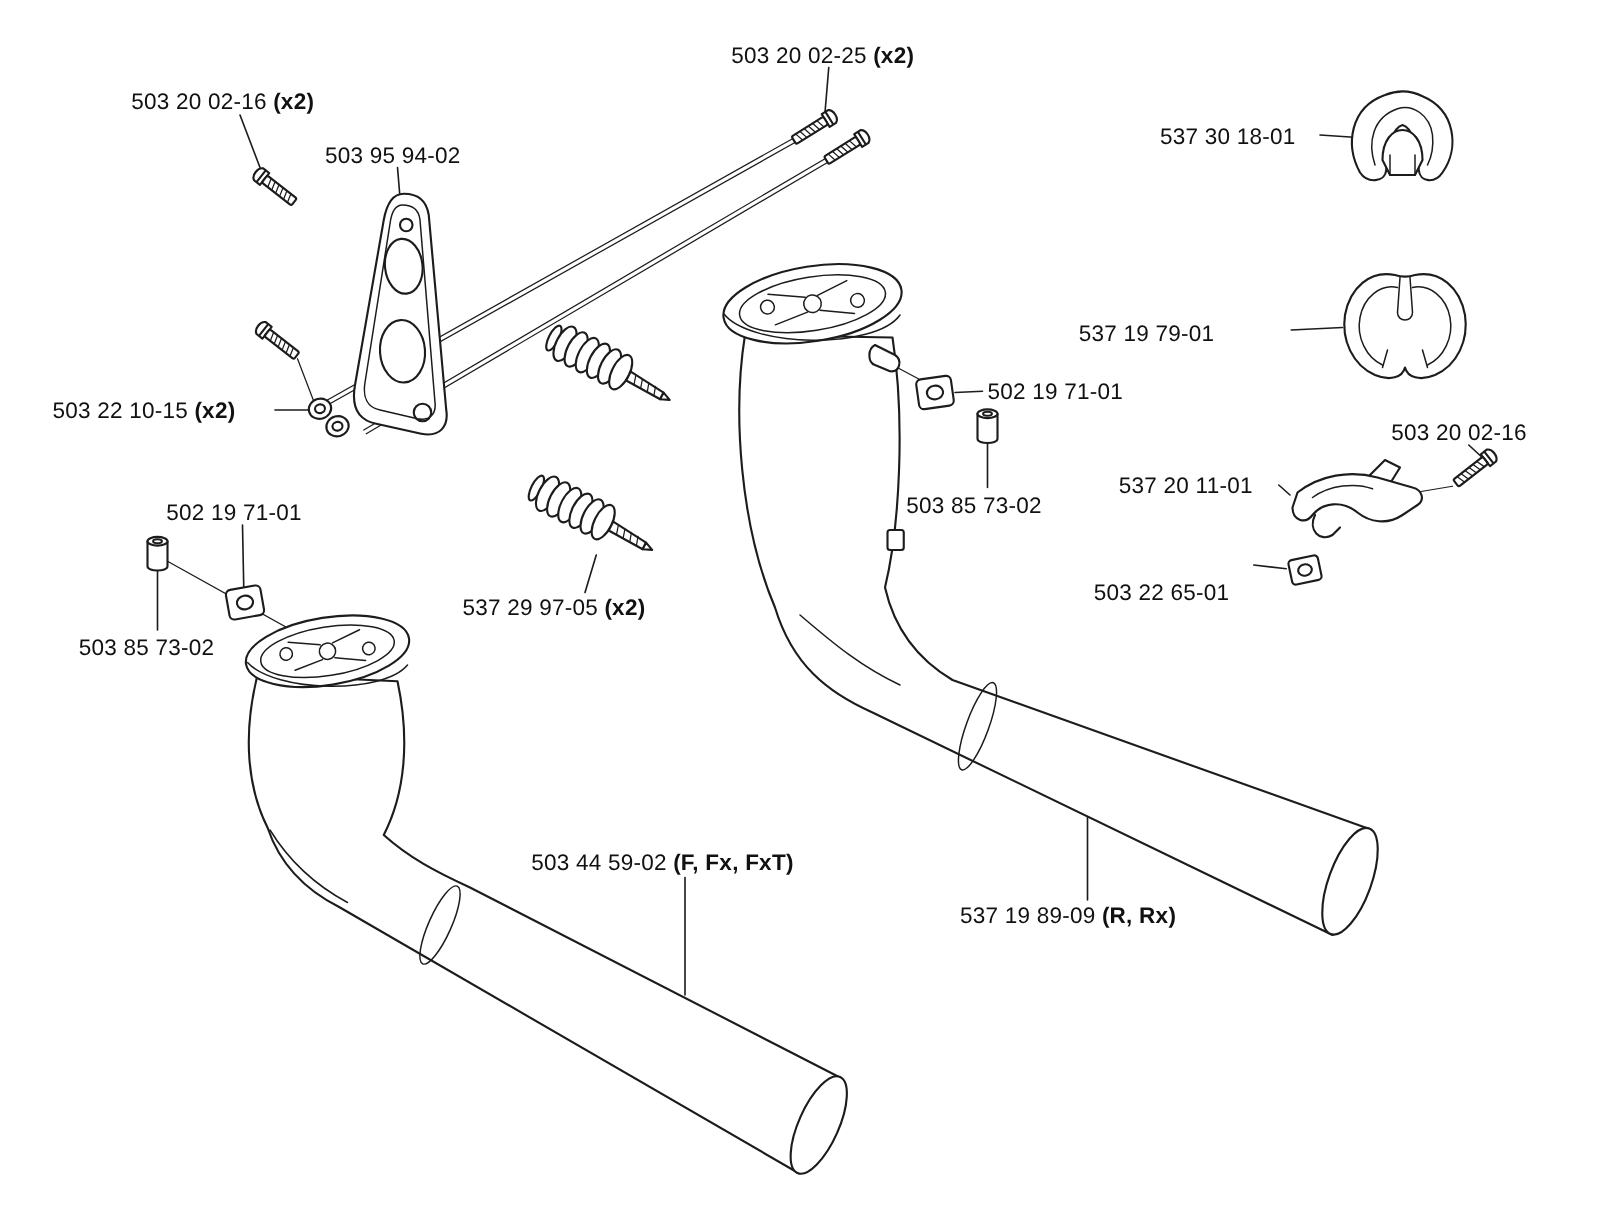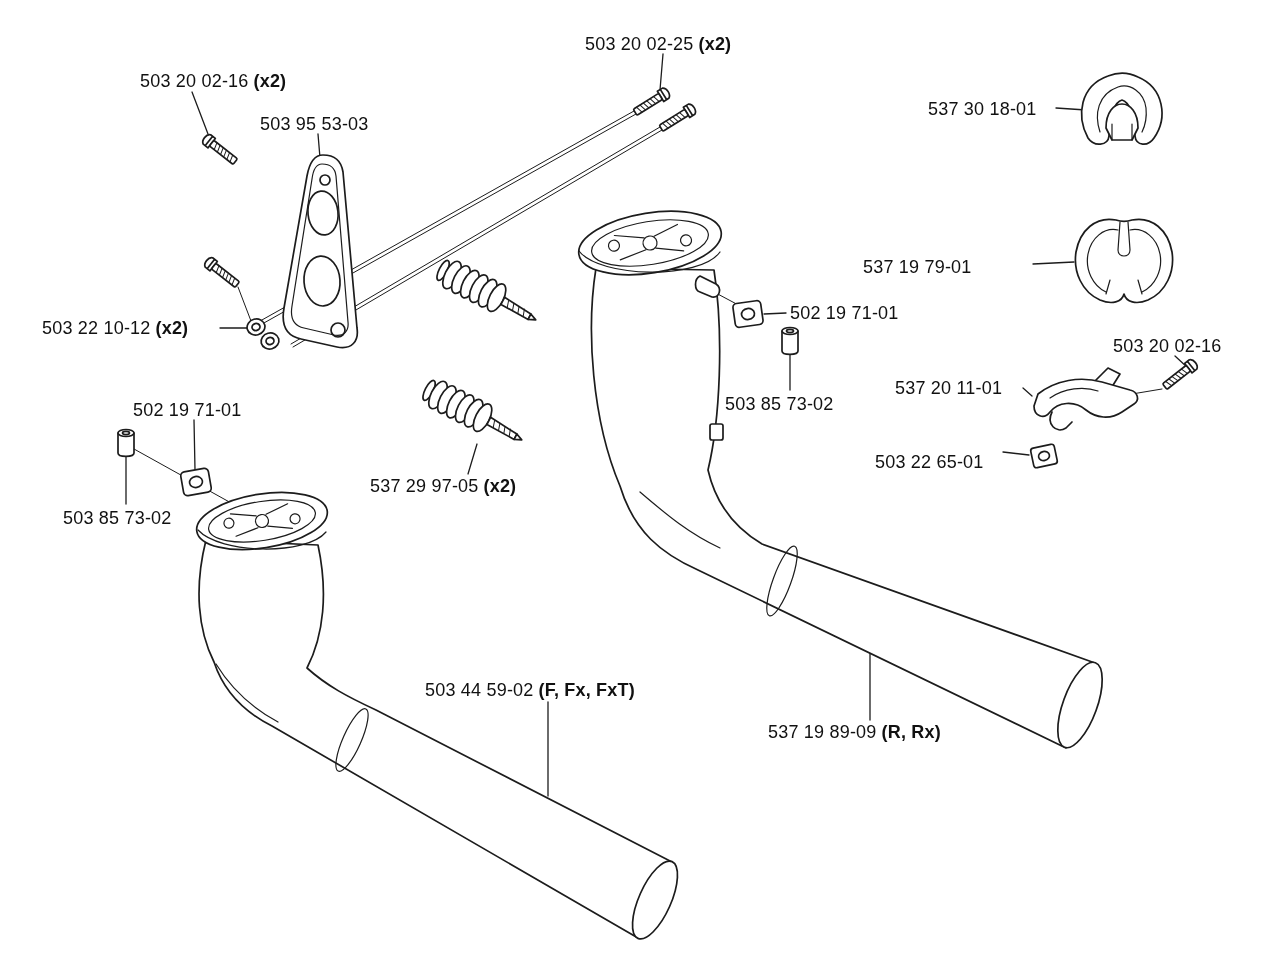--- a/index.html
+++ b/index.html
@@ -175,30 +175,30 @@
 
       <g transform="translate(1044,456) rotate(-12)">
         <rect x="-12" y="-10" width="24" height="20" rx="3" fill="#fff"></rect>
         <ellipse cx="0" cy="0" rx="5.5" ry="4.5"></ellipse>
       </g>
 
     </g>
   </svg>
 
   <div class="label" style="left:585px;top:34px"><span>503 20 02-25</span><span class="b">(x2)</span></div>
-  <div class="label" style="left:140px;top:71px"><span>503 20 02-16</span><span class="b">(x2)</span></div>
-  <div class="label" style="left:260px;top:114px"><span>503 95 53-03</span></div>
+  <div class="label" style="left:105px;top:71px"><span>503 20 02-16</span><span class="b">(x2)</span></div>
+  <div class="label" style="left:260px;top:114px"><span>503 95 94-02</span></div>
   <div class="label" style="left:928px;top:99px"><span>537 30 18-01</span></div>
   <div class="label" style="left:863px;top:257px"><span>537 19 79-01</span></div>
   <div class="label" style="left:1113px;top:336px"><span>503 20 02-16</span></div>
   <div class="label" style="left:895px;top:378px"><span>537 20 11-01</span></div>
   <div class="label" style="left:790px;top:303px"><span>502 19 71-01</span></div>
   <div class="label" style="left:725px;top:394px"><span>503 85 73-02</span></div>
-  <div class="label" style="left:875px;top:452px"><span>503 22 65-01</span></div>
-  <div class="label" style="left:42px;top:318px"><span>503 22 10-12</span><span class="b">(x2)</span></div>
+  <div class="label" style="left:875px;top:464px"><span>503 22 65-01</span></div>
+  <div class="label" style="left:42px;top:318px"><span>503 22 10-15</span><span class="b">(x2)</span></div>
   <div class="label" style="left:133px;top:400px"><span>502 19 71-01</span></div>
   <div class="label" style="left:63px;top:508px"><span>503 85 73-02</span></div>
   <div class="label" style="left:370px;top:476px"><span>537 29 97-05</span><span class="b">(x2)</span></div>
   <div class="label" style="left:425px;top:680px"><span>503 44 59-02</span><span class="b">(F, Fx, FxT)</span></div>
   <div class="label" style="left:768px;top:722px"><span>537 19 89-09</span><span class="b">(R, Rx)</span></div>
 
 
 </div>
 
 </body></html>

